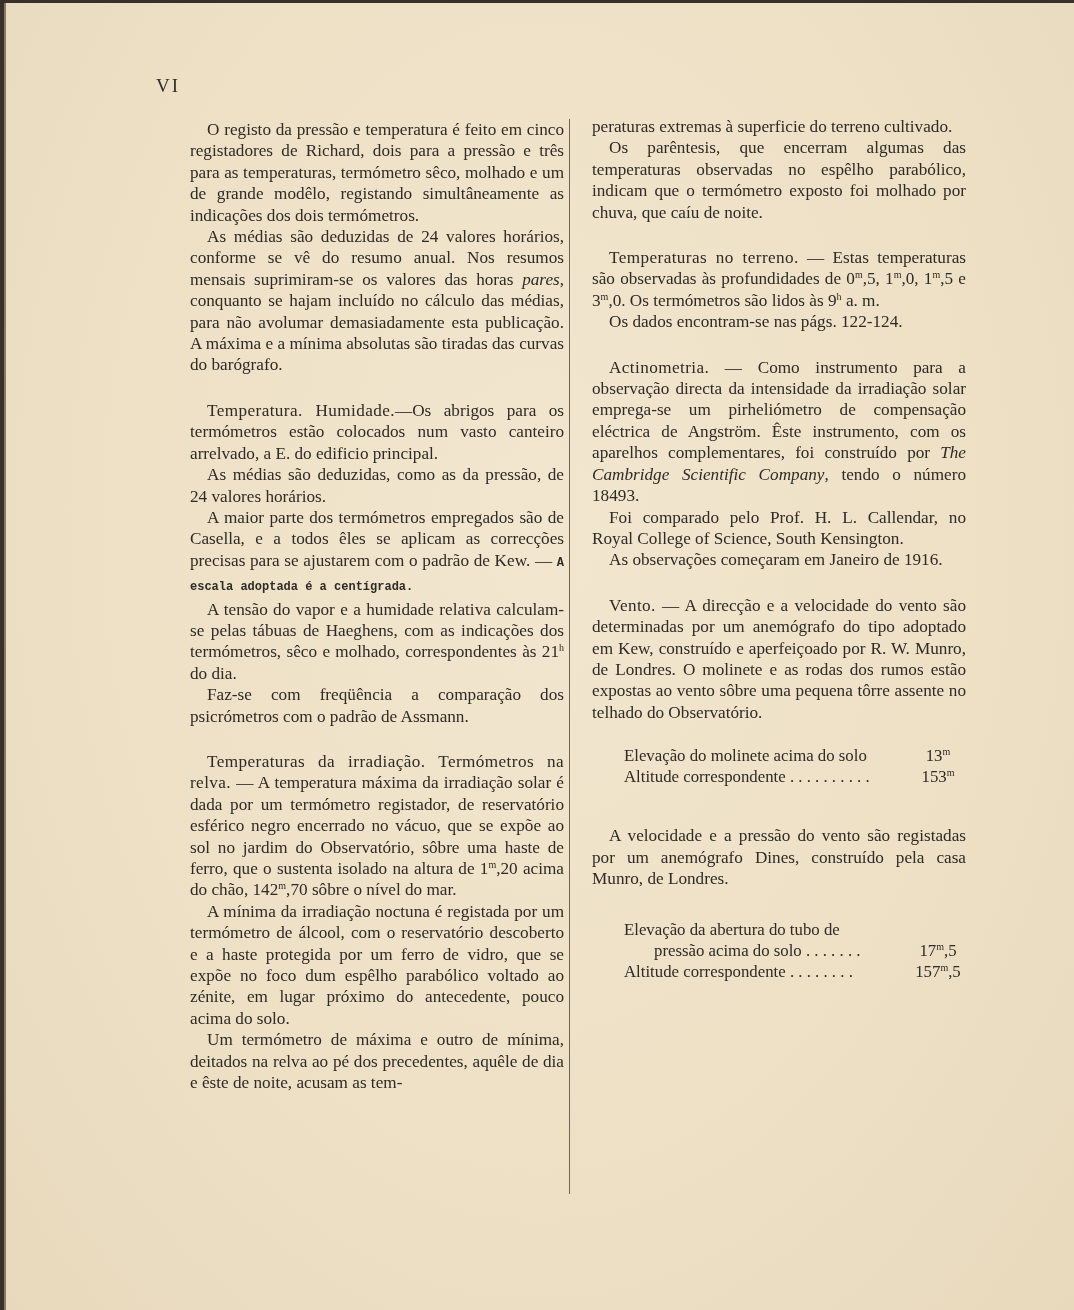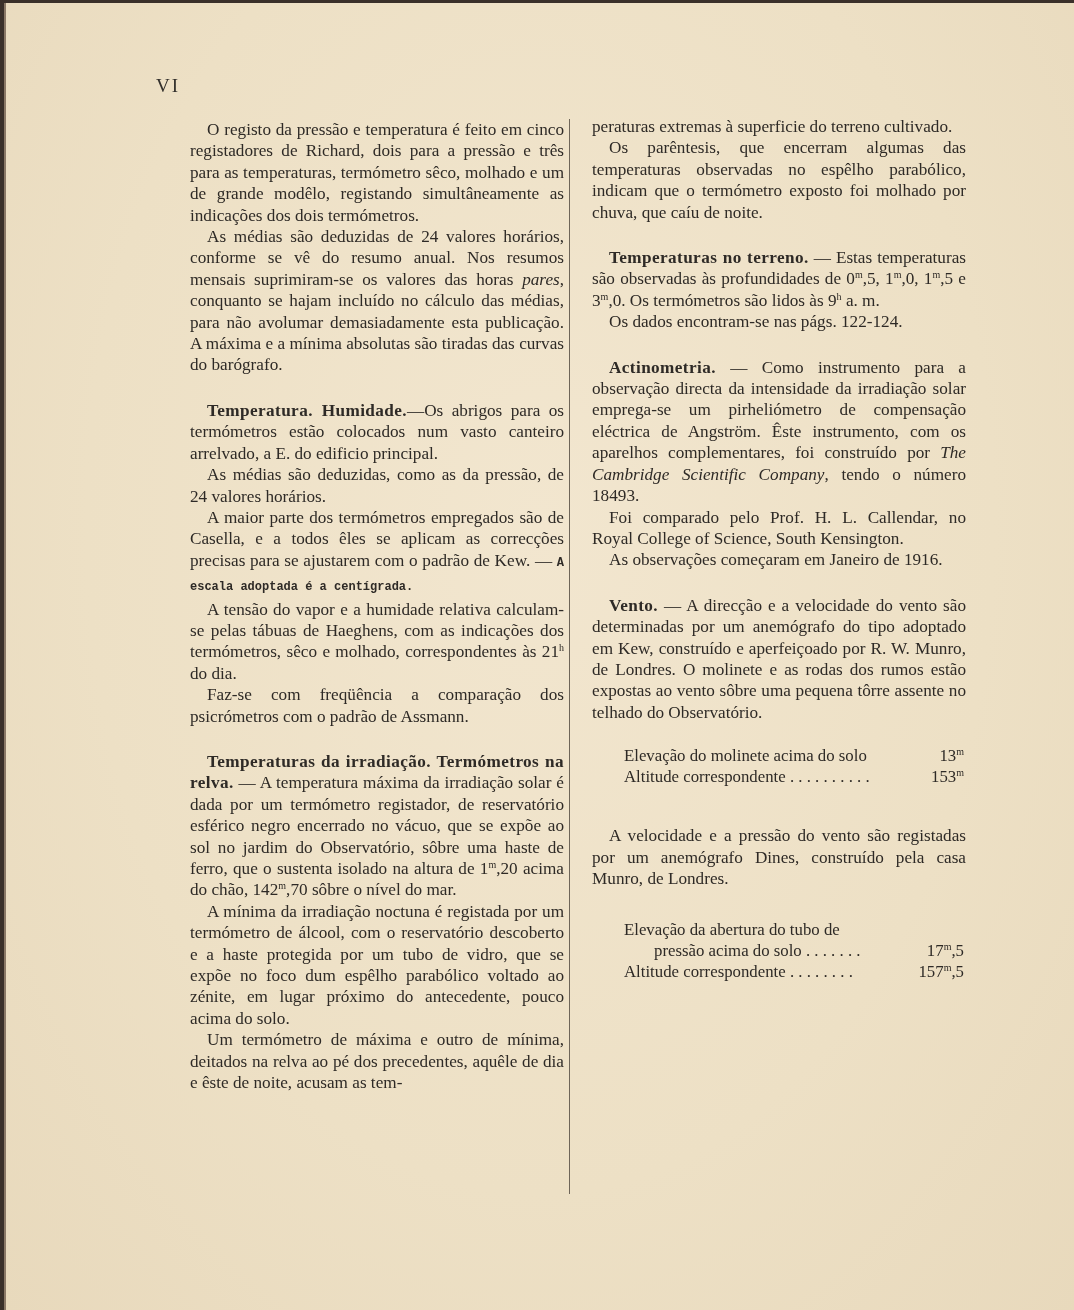--- a/index.html
+++ b/index.html
@@ -27,28 +27,28 @@
   .col-left { left: 184px; }
   .col-right { left: 586px; top: 113px; }
   .divider {
     position: absolute; left: 563px; top: 116px; width: 1px; height: 1075px;
     background: #6e6558;
   }
   p { margin: 0; text-indent: 17px; }
   p.noindent { text-indent: 0; }
   .gap { height: 24px; }
   .gap-s { height: 22px; }
-  .head { font-weight: bold; letter-spacing: 0.4px; }
+  .head { font-weight: normal; letter-spacing: 0.4px; }
   .sans-bold { font-family: Liberation Mono, monospace; font-weight: bold; font-size: 12px; }
   em { font-style: italic; }
   sup { font-size: 10px; vertical-align: 6px; line-height: 0; }
   .figtable { width: 340px; margin-left: 32px; font-size: 16.8px; line-height: 21px; }
   .figrow { display: flex; justify-content: space-between; }
   .figrow .lbl { white-space: nowrap; }
-  .figrow .val { min-width: 52px; text-align: right; }
+  .figrow .val { min-width: 52px; text-align: center; }
   .figrow.indent .lbl { padding-left: 30px; }
 </style>
 </head>
 <body>
 
 <div class="page">
 
   <div class="page-number">VI</div>
 
   <div class="divider"></div>
@@ -61,21 +61,21 @@
 
     <p><span class="head">Temperatura. Humidade.</span><span>—Os abrigos para os termómetros estão colocados num vasto canteiro arrelvado, a E. do edificio principal.</span></p>
     <p>As médias são deduzidas, como as da pressão, de 24 valores horários.</p>
     <p><span>A maior parte dos termómetros empregados são de Casella, e a todos êles se aplicam as correcções precisas para se ajustarem com o padrão de Kew. — </span><span class="sans-bold">A escala adoptada é a centígrada.</span></p>
     <p><span>A tensão do vapor e a humidade relativa calculam-se pelas tábuas de Haeghens, com as indicações dos termómetros, sêco e molhado, correspondentes às 21</span><sup>h</sup><span> do dia.</span></p>
     <p>Faz-se com freqüência a comparação dos psicrómetros com o padrão de Assmann.</p>
 
     <div class="gap"></div>
 
     <p><span class="head">Temperaturas da irradiação. Termómetros na relva.</span><span> — A temperatura máxima da irradiação solar é dada por um termómetro registador, de reservatório esférico negro encerrado no vácuo, que se expõe ao sol no jardim do Observatório, sôbre uma haste de ferro, que o sustenta isolado na altura de 1</span><sup>m</sup><span>,20 acima do chão, 142</span><sup>m</sup><span>,70 sôbre o nível do mar.</span></p>
-    <p>A mínima da irradiação noctuna é registada por um termómetro de álcool, com o reservatório descoberto e a haste protegida por um tubo de vidro, que se expõe no foco dum espêlho parabólico voltado ao zénite, em lugar próximo do antecedente, pouco acima do solo.</p>
+    <p>A mínima da irradiação noctuna é registada por um termómetro de álcool, com o reservatório descoberto e a haste protegida por um ferro de vidro, que se expõe no foco dum espêlho parabólico voltado ao zénite, em lugar próximo do antecedente, pouco acima do solo.</p>
     <p>Um termómetro de máxima e outro de mínima, deitados na relva ao pé dos precedentes, aquêle de dia e êste de noite, acusam as tem-</p>
   </div>
 
   <div class="col col-right">
     <p class="noindent">peraturas extremas à superficie do terreno cultivado.</p>
     <p>Os parêntesis, que encerram algumas das temperaturas observadas no espêlho parabólico, indicam que o termómetro exposto foi molhado por chuva, que caíu de noite.</p>
 
     <div class="gap"></div>
 
     <p><span class="head">Temperaturas no terreno.</span><span> — Estas temperaturas são observadas às profundidades de 0</span><sup>m</sup><span>,5, 1</span><sup>m</sup><span>,0, 1</span><sup>m</sup><span>,5 e 3</span><sup>m</sup><span>,0.  Os termómetros são lidos às 9</span><sup>h</sup><span> a. m.</span></p>

